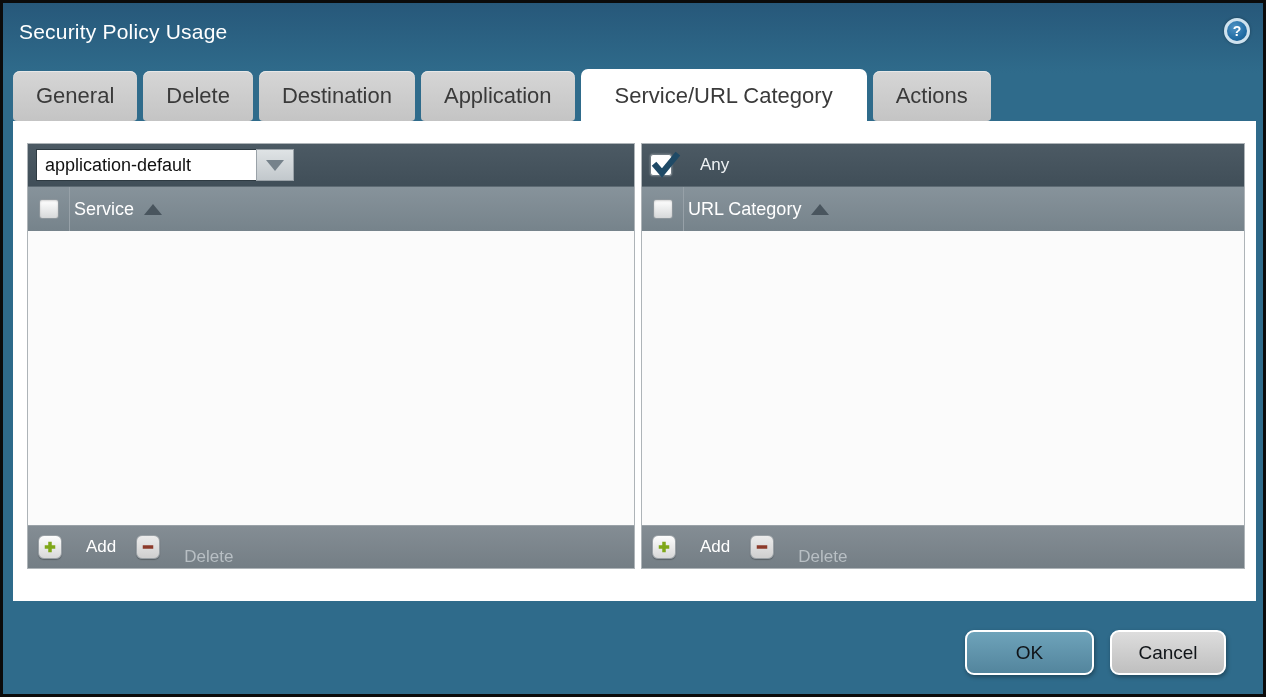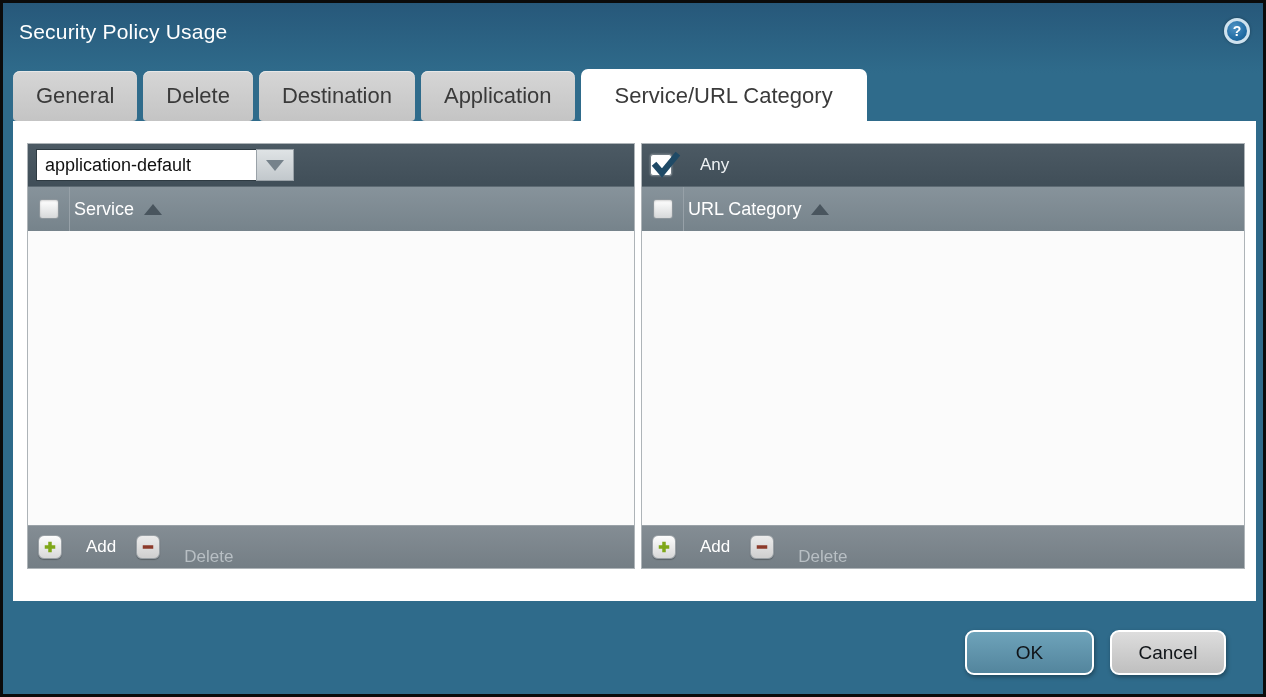--- a/index.html
+++ b/index.html
@@ -171,20 +171,21 @@
   <div class="help-badge">
     <span>?</span>
   </div>
 
   <div class="tabbar">
     <div class="tab">General</div>
     <div class="tab">Delete</div>
     <div class="tab">Destination</div>
     <div class="tab">Application</div>
     <div class="tab tab--active">Service/URL Category</div>
+    <div class="tab">Actions</div>
   </div>
 
   <div class="content">
 
     <div class="panel panel--service">
       <div class="panel-toolbar">
         <div class="dropdown">
           <input type="text" value="application-default" style="">
           <div class="dropdown-btn">
             <span class="tri-down"></span>

